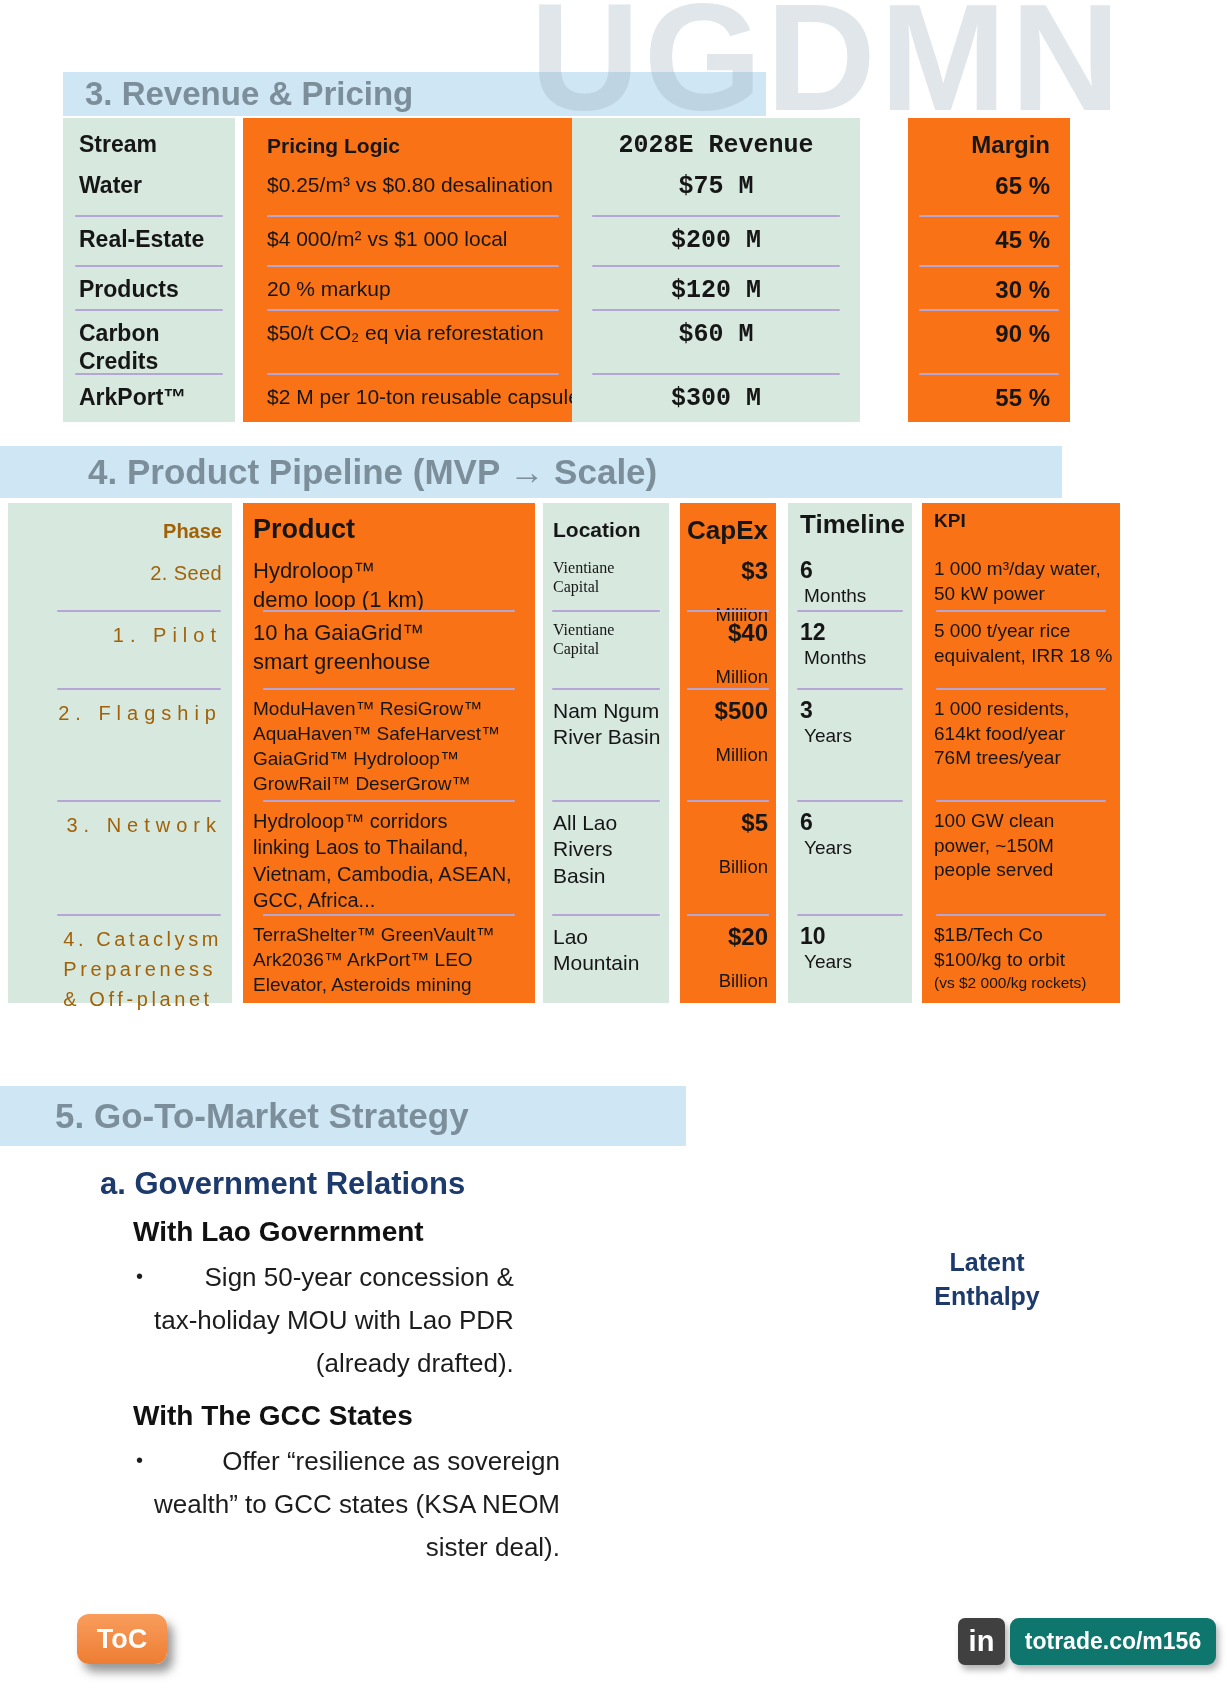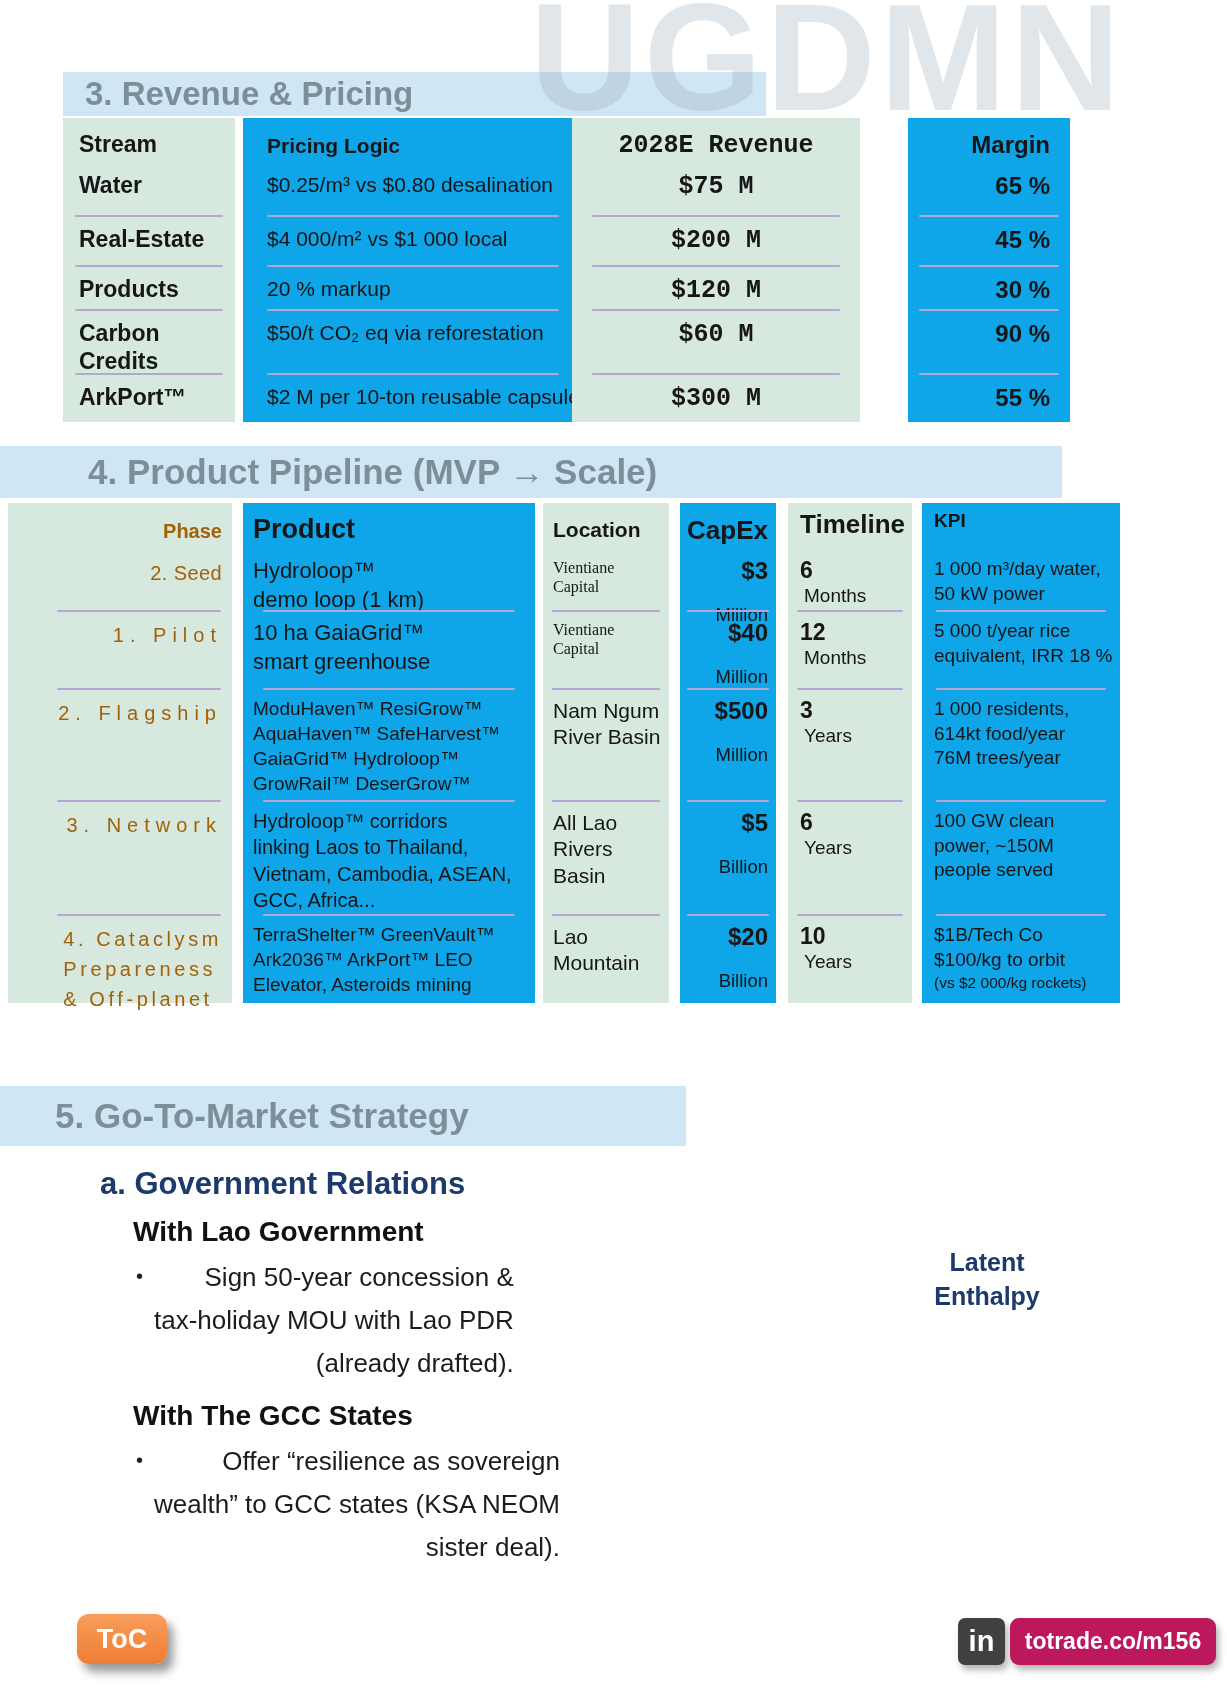--- a/index.html
+++ b/index.html
@@ -10,21 +10,21 @@
   .watermark{position:absolute;left:530px;top:-30px;z-index:1;font-size:152px;font-weight:800;
              letter-spacing:4px;color:rgba(152,172,186,0.30);white-space:nowrap;}
 
   
   .band{position:absolute;z-index:0;background:#cfe6f5;display:flex;align-items:center;}
   .band .bt{font-weight:700;color:#7b8e99;white-space:nowrap;}
 
   
   .colblk{position:absolute;z-index:2;display:flex;flex-direction:column;}
   .light{background:#d7e8de;}
-  .dark{background:#0ea5e9;}
+  .dark{background:#f97316;}
   .cell{position:relative;display:flex;box-sizing:border-box;}
   .cell.dvd::after{content:"";position:absolute;left:7%;right:7%;bottom:1px;height:2px;
                    background:#b5a6d6;border-radius:1px;}
   .ml{white-space:pre-line;}
   .hdr{align-items:center;font-weight:700;}
 
   
   .s3h{height:46px;}
   .s3r1{height:54px;} .s3r2{height:50px;} .s3r3{height:44px;} .s3r4{height:64px;} .s3r5{height:46px;}
   .streamcol .hdr{font-size:29px;padding-left:16px;}
@@ -75,21 +75,21 @@
 
   
   .toc-btn{position:absolute;z-index:3;left:77px;top:1614px;width:90px;height:50px;border-radius:12px;
            background:linear-gradient(#f89d5c,#ee7d33);display:flex;align-items:center;justify-content:center;
            color:#fff;font-size:27px;font-weight:700;cursor:pointer;
            box-shadow:6px 8px 10px rgba(70,70,70,0.55);}
   .lin-icon{position:absolute;z-index:3;left:958px;top:1618px;width:47px;height:47px;border-radius:7px;
             background:#404040;display:flex;align-items:center;justify-content:center;color:#fff;
             font-size:29px;font-weight:700;cursor:pointer;box-shadow:3px 5px 6px rgba(90,90,90,0.45);}
   .link-pill{position:absolute;z-index:3;left:1010px;top:1618px;width:206px;height:47px;border-radius:9px;
-             background:#be185d;display:flex;align-items:center;justify-content:center;color:#fff;
+             background:#0f766e;display:flex;align-items:center;justify-content:center;color:#fff;
              font-size:23px;font-weight:700;cursor:pointer;box-shadow:3px 5px 6px rgba(90,90,90,0.45);}
 </style>
 </head>
 <body>
 
 <div class="page">
 
   <div class="watermark">UGDMN</div>
 
   <div class="band" style="left:63px;top:72px;width:703px;height:44px;">

